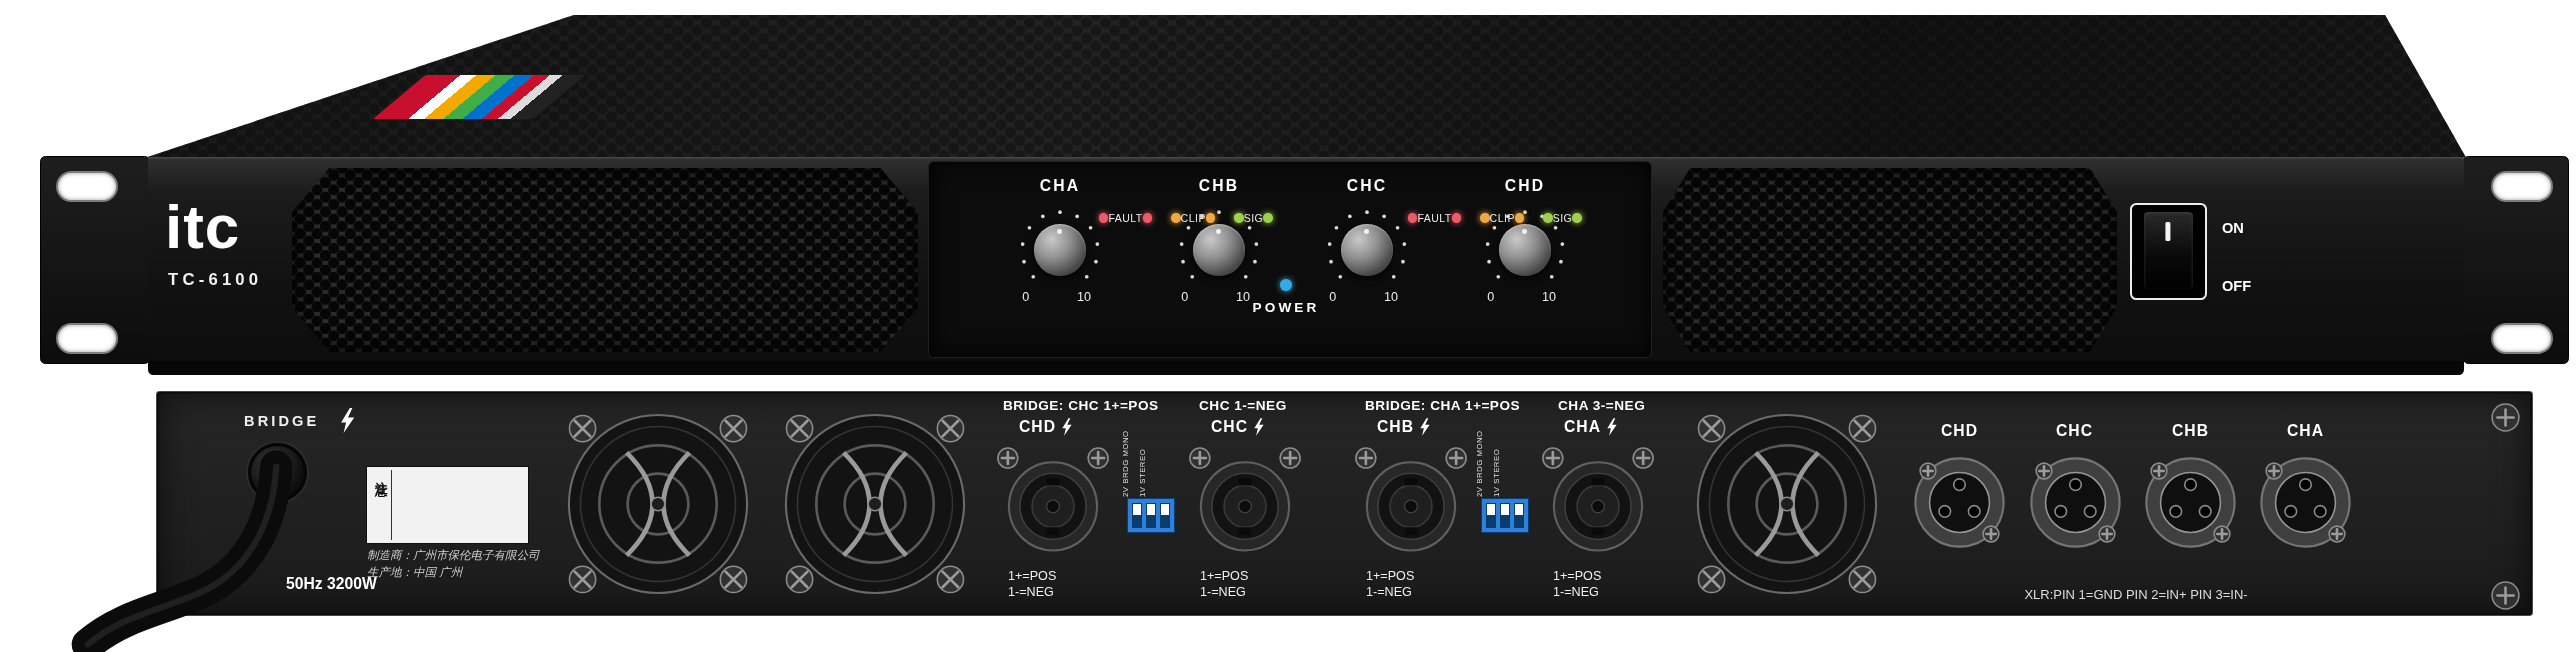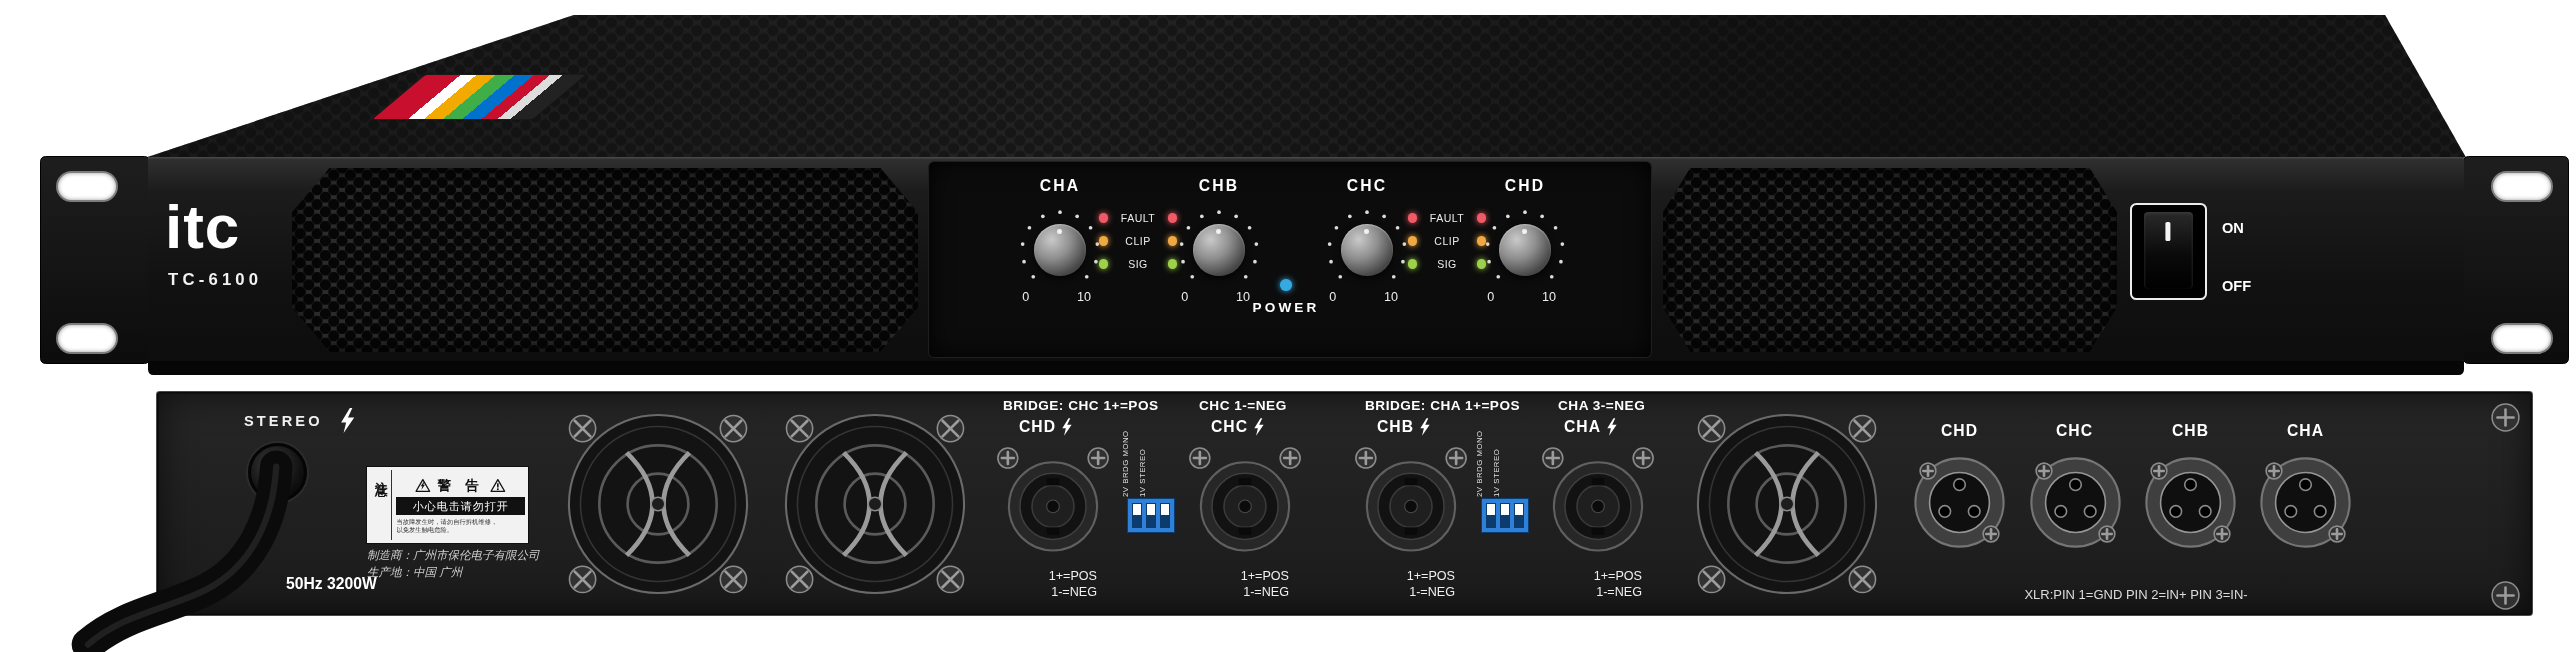--- a/index.html
+++ b/index.html
@@ -49,21 +49,21 @@
   .knob-wrap { position:absolute; top:208px; width:84px; height:84px; }
   .knob-ticks { position:absolute; left:0; top:0; }
   .knob { position:absolute; left:15.7px; top:15.7px; width:52px; height:52px; border-radius:50%;
     background:radial-gradient(circle at 34% 30%,#c9c9c9,#8f8f8f 38%,#4a4a4a 72%,#262626);
     box-shadow:0 3.1px 7.3px rgba(0,0,0,.75), inset 0 1px 1.6px rgba(255,255,255,.4); }
   .knob::after { content:""; position:absolute; left:50%; top:5.2px; width:4.7px; height:4.7px;
     margin-left:-2.4px; border-radius:50%; background:#f2f2f2; }
   .knob-min { position:absolute; left:4.2px; bottom:-11.5px; font-size:12.6px; color:#eeeeee; }
   .knob-max { position:absolute; right:11px; bottom:-11.5px; font-size:12.6px; color:#eeeeee; }
   .led-cluster { position:absolute; top:212px; width:78px; display:flex;
-    flex-direction:column; gap:11px;justify-content:space-between; }
+    flex-direction:row; gap:19px;justify-content:space-between; }
   .led-row { display:flex; align-items:center; justify-content:space-between; width:100%; }
   .led { width:9.4px; height:9.4px; border-radius:50%; }
   .led-label { font-size:10.5px; color:#ececec; letter-spacing:0.5px; }
   #power-led { position:absolute; left:1280px; top:279px; width:11.5px; height:11.5px; border-radius:50%; }
   #power-label { position:absolute; left:1239px; top:300px; width:94px; text-align:center;
     font-size:13.6px; letter-spacing:3.1px; color:#ffffff; font-weight:bold; }
   #switch-frame { position:absolute; left:2130px; top:203px; width:77px; height:97px;
     border:2.6px solid #ececec; border-radius:6.3px; background:#000; }
   #switch-rocker { position:absolute; left:11.5px; top:7.3px; width:49px; height:77px;
     background:linear-gradient(180deg,#2a2a2a,#0a0a0a 55%,#000); border-radius:4.2px;
@@ -100,21 +100,21 @@
   .sp-label { position:absolute; top:26px; display:flex; gap:5.2px; align-items:center;
     font-size:15.7px; color:#ffffff; letter-spacing:1px; font-weight:bold; }
   .speakon, .xlr, .screw-svg { position:absolute; }
   .dip { position:absolute; width:48px; height:35px; display:flex; gap:3.7px; padding:4.2px;
     background:#2f80d8; border:1.6px solid #0b3d71; }
   .dip span { flex:1; background:#0c3c6e; position:relative; }
   .dip span::after { content:""; position:absolute; left:1px; right:1px; top:1px; height:10.5px; background:#ffffff; }
   .dip-labels { position:absolute; display:flex; gap:8.4px; height:55px; }
   .vlabel { writing-mode:vertical-rl; transform:rotate(180deg); font-size:7.8px; color:#e0e0e0;
     letter-spacing:0.5px; white-space:nowrap; line-height:1.1; }
-  .pins { position:absolute; top:176px; width:89px; text-align:right; font-size:12.6px;
+  .pins { position:absolute; top:176px; width:89px; text-align:left; font-size:12.6px;
     line-height:16px; color:#f0f0f0; }
   .xlr-label { position:absolute; top:30px; width:63px; text-align:center; font-size:15.7px;
     color:#ffffff; letter-spacing:1px; font-weight:bold; }
   #xlr-note { position:absolute; left:1780px; top:195px; width:398px; text-align:center;
     font-size:13px; color:#dddddd; }
   #cable { position:absolute; left:0; top:0; pointer-events:none; }
 </style>
 </head>
 <body>
 
@@ -263,48 +263,29 @@
   <div id="switch-frame">
     <div id="switch-rocker">
       <div class="switch-mark"></div>
     </div>
   </div>
   <div id="switch-on">ON</div>
   <div id="switch-off">OFF</div>
 
   <div id="rear-panel">
 
-    <span id="caution-label">STEREO</span>
+    <span id="caution-label">BRIDGE</span>
     <svg id="caution-bolt" width="16.7" height="25" viewBox="0 0 26 40">
         <polygon points="17,0 3,23 11,23 7,40 24,15 14,15 21,0" fill="#ffffff"></polygon>
       </svg>
 
     <div id="gland"></div>
 
     <div id="warn-sticker">
       <div class="ws-side">注意</div>
-      <div class="ws-main">
-        <div class="ws-title-row">
-          <svg width="15.7" height="14.6" viewBox="0 0 30 28">
-              <polygon points="15,3 28,25.5 2,25.5" fill="none" stroke="#111" stroke-width="2.5" stroke-linejoin="round"></polygon>
-              <polygon points="16,8 11,16 14,16 12,23 19,13 15.5,13 18,8" fill="#111"></polygon>
-            </svg>
-          <span>警 告</span>
-          <svg width="15.7" height="14.6" viewBox="0 0 30 28">
-              <polygon points="15,3 28,25.5 2,25.5" fill="none" stroke="#111" stroke-width="2.5" stroke-linejoin="round"></polygon>
-              <line x1="15" y1="10" x2="15" y2="18" stroke="#111" stroke-width="3"></line>
-              <circle cx="15" cy="21.5" r="1.8" fill="#111"></circle>
-            </svg>
-        </div>
-        <div class="ws-bar">小心电击请勿打开</div>
-        <div class="ws-fine">
-          <span>当故障发生时，请勿自行拆机维修，</span><br>
-          <span>以免发生触电危险。</span>
-        </div>
-      </div>
     </div>
 
     <div id="mfg">
       <div>制造商：广州市保伦电子有限公司</div>
       <div>生产地：中国 广州</div>
     </div>
     <div id="rating">50Hz 3200W</div>
 
     <svg class="fan" style="left:391px;top:2.1px" width="220" height="220" viewBox="0 0 420 420">
         <circle cx="66" cy="66" r="25" fill="#313131" stroke="#8c8c8c" stroke-width="3"></circle>

